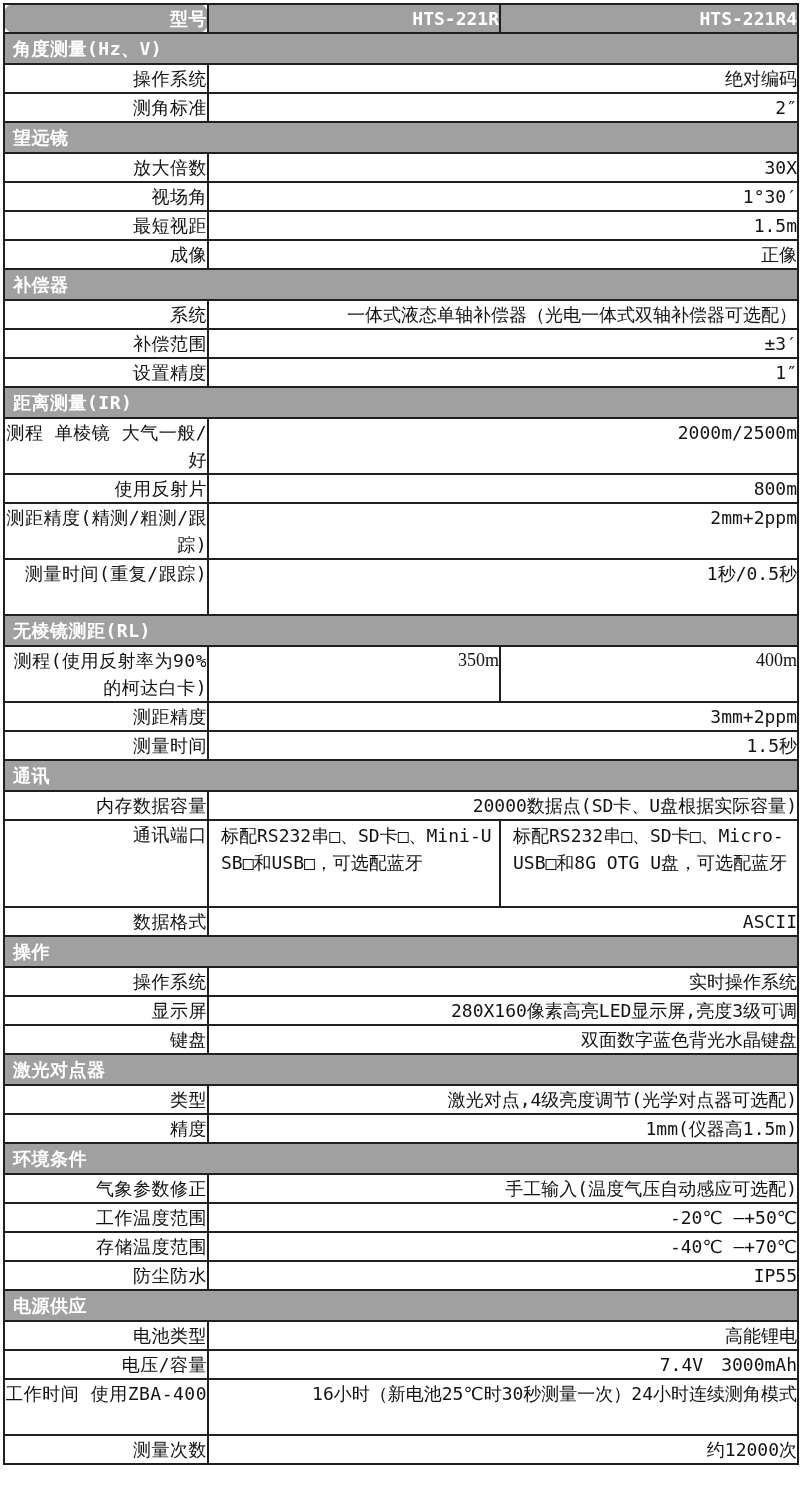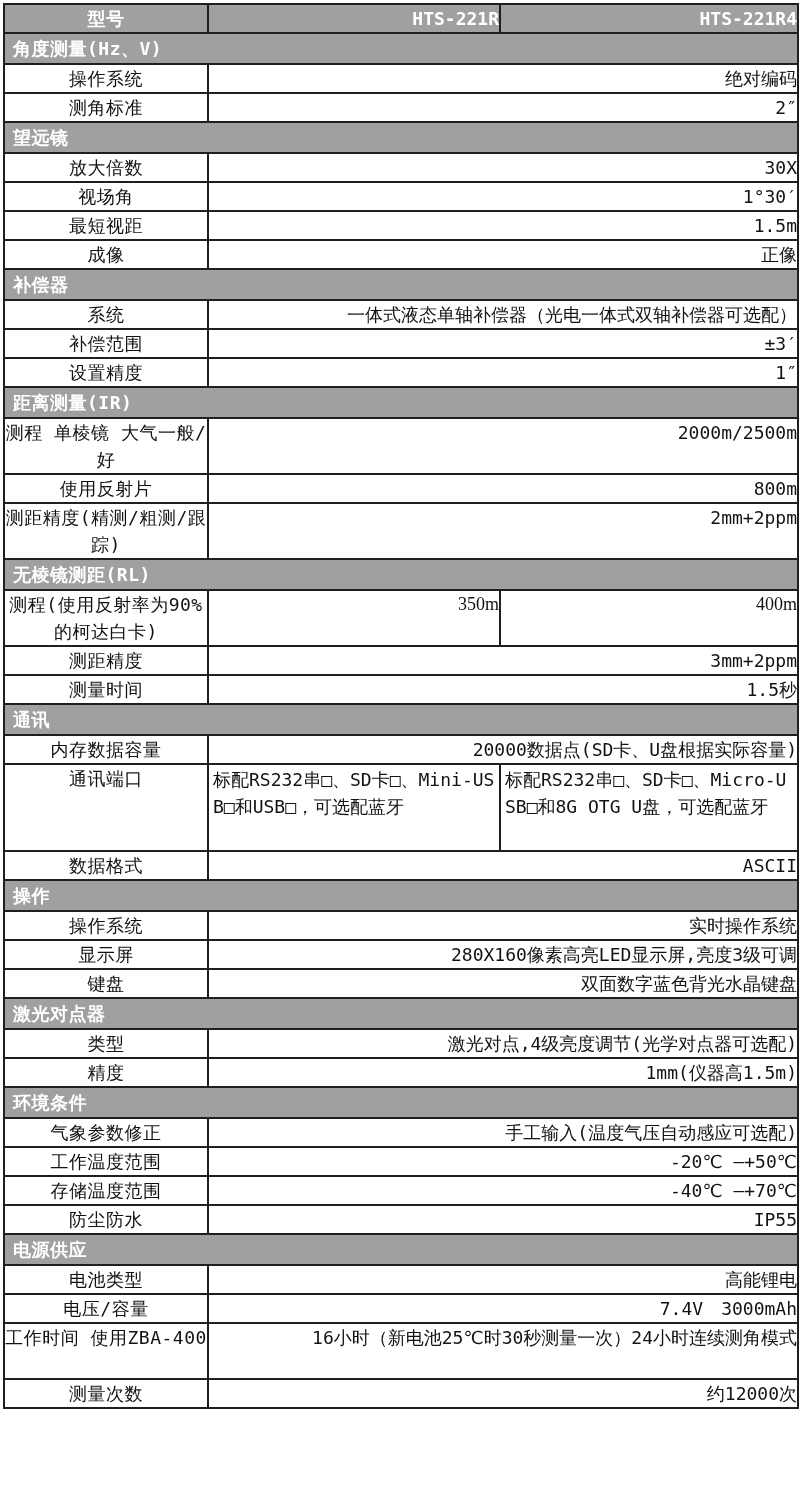--- a/index.html
+++ b/index.html
@@ -19,23 +19,23 @@
   table.spec td{
     border:2px solid var(--bd);
     font-size:18px;
     color:var(--tx);
     vertical-align:top;
     line-height:27px;
     padding:0;
     overflow:hidden;
     word-break:break-all;
   }
-  td.label{text-align:center;padding:1px 6px 1px 8px;letter-spacing:.5px;}
+  td.label{text-align:right;padding:1px 6px 1px 8px;letter-spacing:.5px;border-radius:10px;}
   td.value{text-align:right;padding:1px 4px;}
-  td.value.left{text-align:left;padding:1px 4px 1px 4px;}
+  td.value.left{text-align:left;padding:1px 4px 1px 12px;}
   td.vmid{vertical-align:middle;font-family:Liberation Serif, serif;}
   tr.section td{
     background:var(--hbg);color:var(--htx);
     font-weight:bold;letter-spacing:.5px;
     padding:1px 20px 1px 8px;text-align:left;
   }
   tr.model td{background:var(--hbg);color:var(--htx);font-weight:bold;}
   tr.h1 > td{height:25px;}
   tr.h2 > td{height:54px;}
   tr.h3 > td{height:83px;}
@@ -109,20 +109,24 @@
           <td class="value" colspan="2">2000m/2500m</td>
         </tr>
         <tr class="h1">
           <td class="label">使用反射片</td>
           <td class="value" colspan="2">800m</td>
         </tr>
         <tr class="h2">
           <td class="label">测距精度(精测/粗测/跟踪)</td>
           <td class="value" colspan="2">2mm+2ppm</td>
         </tr>
+        <tr class="h2">
+          <td class="label">测量时间(重复/跟踪)</td>
+          <td class="value" colspan="2">1秒/0.5秒</td>
+        </tr>
         <tr class="section h1">
           <td colspan="3">无棱镜测距(RL)</td>
         </tr>
         <tr class="h2">
           <td class="label">测程(使用反射率为90%的柯达白卡)</td>
           <td class="value vmid">350m</td>
           <td class="value vmid">400m</td>
         </tr>
         <tr class="h1">
           <td class="label">测距精度</td>

